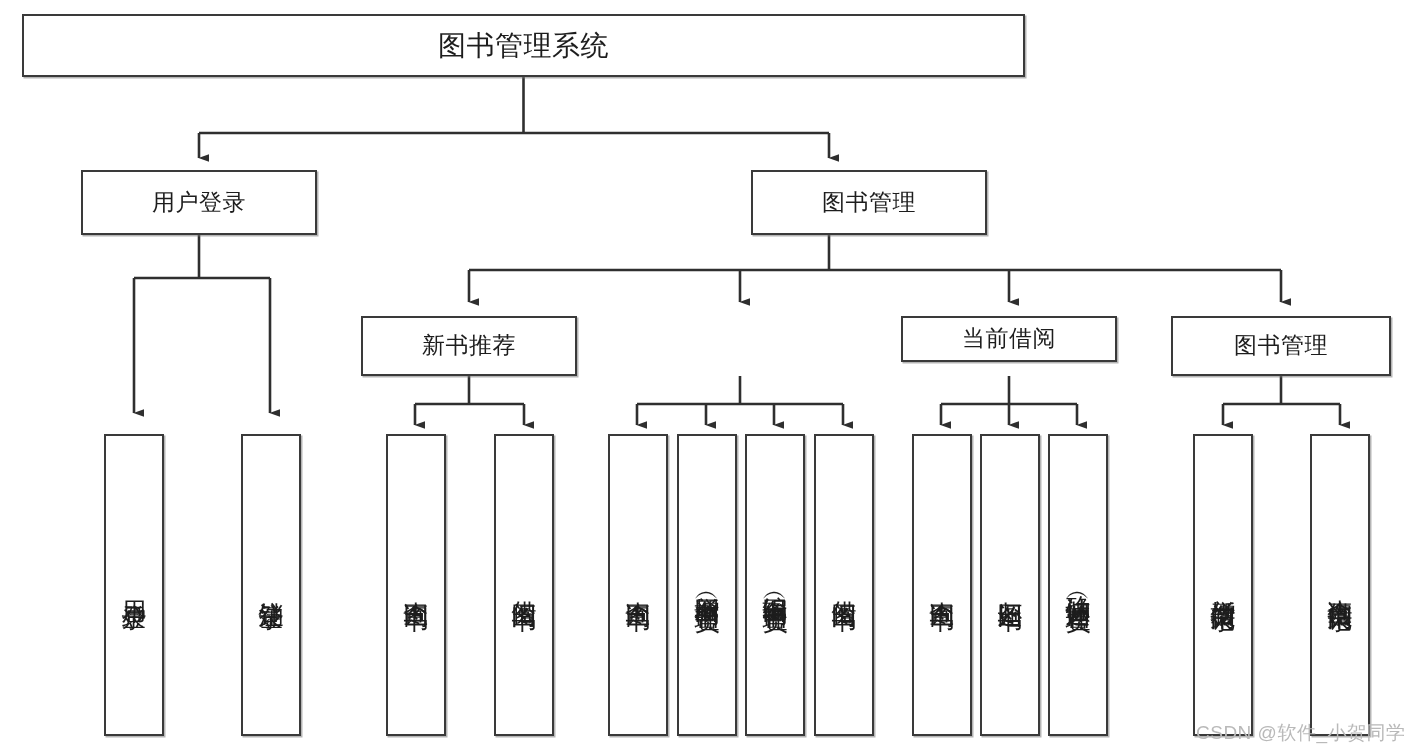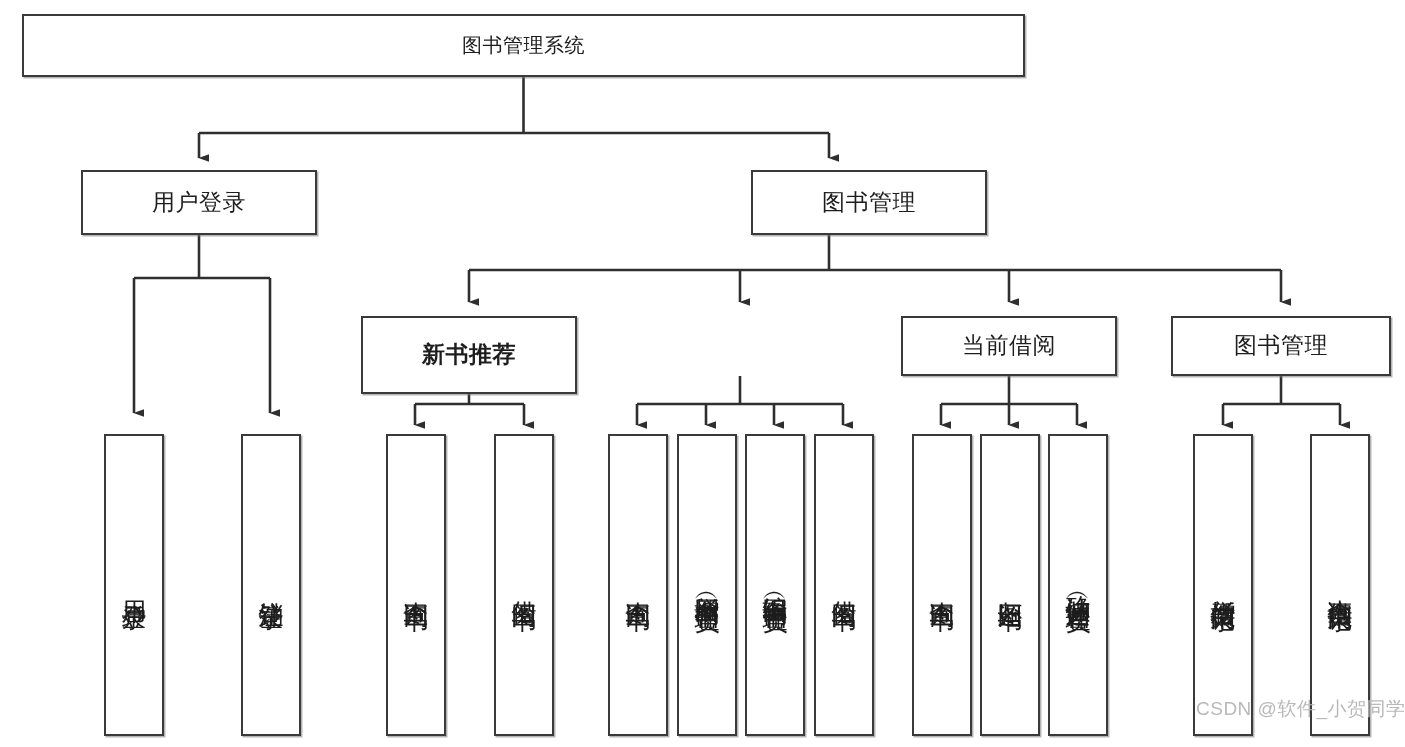--- a/index.html
+++ b/index.html
@@ -43,21 +43,21 @@
     line-height: 1.18;
     white-space: nowrap;
     text-align: center;
     letter-spacing: 0.5px;
   }
   
   .h-node .node-label {
     font-size: 23px;
   }
   .root-node .node-label {
-    font-size: 20px;
+    font-size: 28px;
   }
   
   .v-node {
     align-items: center;
     justify-content: center;
   }
   .v-node .node-label {
     writing-mode: vertical-rl;
     text-orientation: upright;
     font-size: 25px;
@@ -138,26 +138,26 @@
   </div>
 
   <div class="node-box h-node" style="left:81px; top:170px; width:236px; height:65px;">
     <span class="node-label">用户登录</span>
   </div>
 
   <div class="node-box h-node" style="left:751px; top:170px; width:236px; height:65px;">
     <span class="node-label">图书管理</span>
   </div>
 
-  <div class="node-box h-node" style="left:361px; top:316px; width:216px; height:78px;font-weight:bold;">
+  <div class="node-box h-node" style="left:361px; top:316px; width:216px; height:60px;">
     <span class="node-label">新书推荐</span>
   </div>
 
 
-  <div class="node-box h-node" style="left:901px; top:316px; width:216px; height:60px;">
+  <div class="node-box h-node" style="left:901px; top:316px; width:216px; height:46px;">
     <span class="node-label">当前借阅</span>
   </div>
 
   <div class="node-box h-node" style="left:1171px; top:316px; width:220px; height:60px;">
     <span class="node-label">图书管理</span>
   </div>
 
   <div class="node-box v-node" style="left:104px; top:434px; width:60px; height:302px;">
     <span class="node-label">用户登录</span>
   </div>
@@ -203,15 +203,15 @@
   </div>
 
   <div class="node-box v-node" style="left:1193px; top:434px; width:60px; height:302px;">
     <span class="node-label">新增借阅记录</span>
   </div>
 
   <div class="node-box v-node" style="left:1310px; top:434px; width:60px; height:302px;">
     <span class="node-label">查询借阅记录</span>
   </div>
 
-  <div class="watermark" style="left:1196px; top:696px;">CSDN @软件_小贺同学</div>
+  <div class="watermark" style="left:1196px; top:720px;">CSDN @软件_小贺同学</div>
 
 </div>
 
 </body></html>

